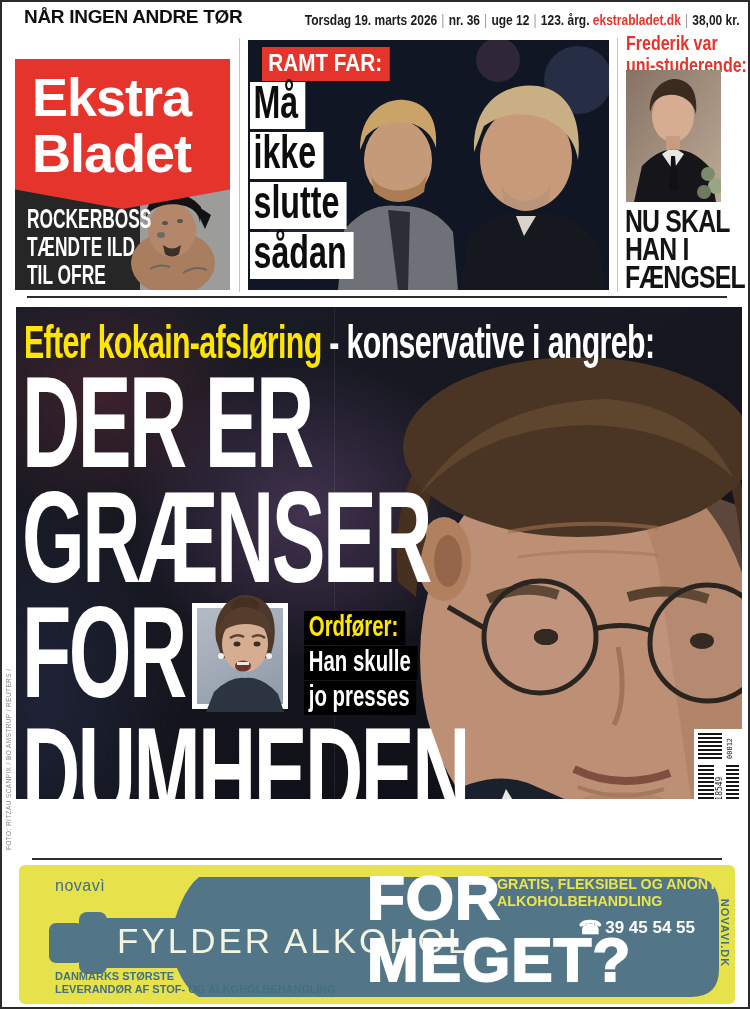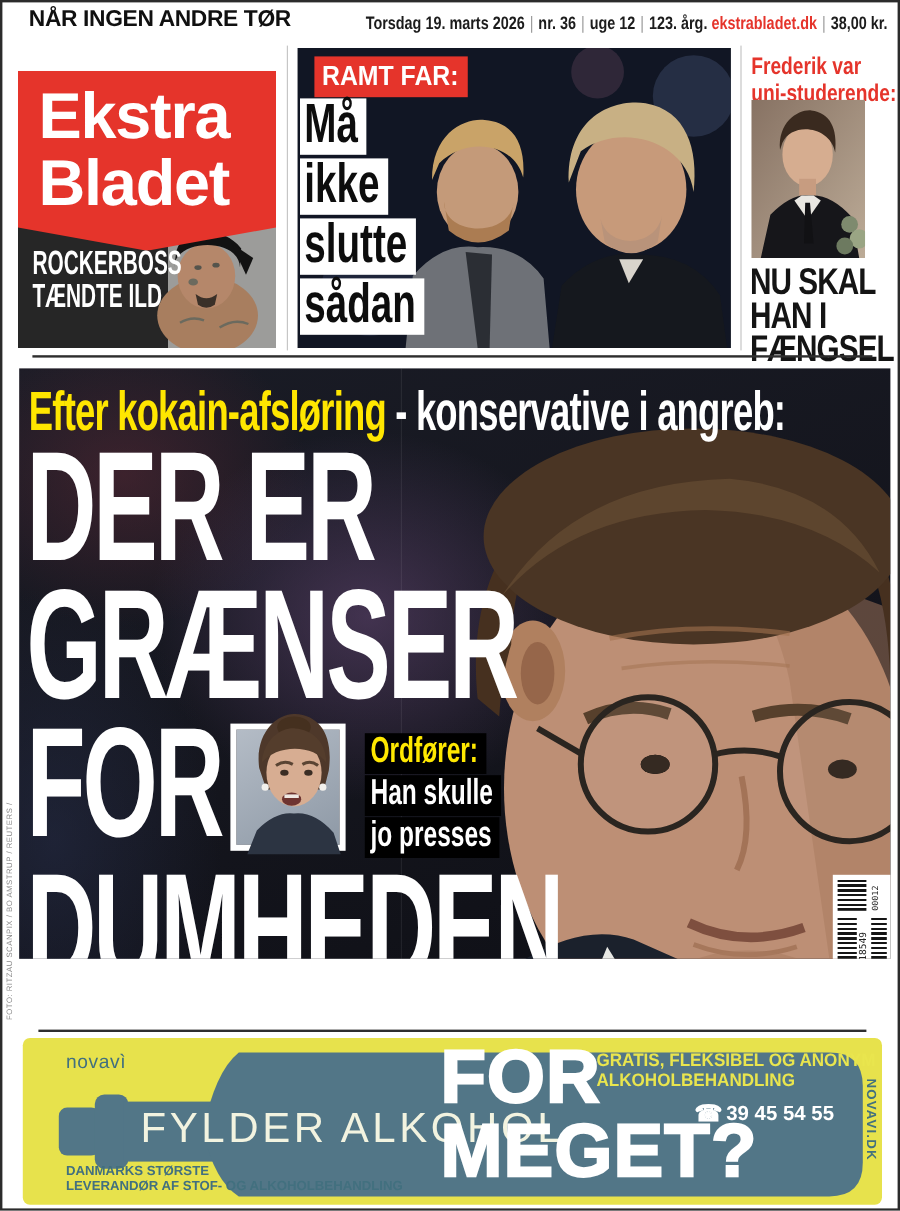--- a/index.html
+++ b/index.html
@@ -25,21 +25,21 @@
   .vrule{top:36px;width:1px;height:254px;background:#c6c6c6;}
   .hrule{height:2px;background:#2e2e2e;}
   
   .tileC{left:246px;top:38px;width:361px;height:250px;background:#10141f;overflow:hidden;}
   .chip-red{background:#e5342b;color:#fff;font-weight:700;padding:3px 9px 5px 7px;font-size:23px;white-space:nowrap;}
   .tileC .kick{left:14px;top:10px;transform:scaleX(0.9);transform-origin:0 0;}
   .tileC .hl{left:2px;top:42px;text-align:right;}
   .hl-chip{display:table;background:#fff;color:#0d0d0d;font-weight:700;font-size:46px;line-height:41px;
            padding:0 10px 6px 5px;white-space:nowrap;transform:scaleX(0.7);transform-origin:0 0;margin-bottom:3px;}
   
-  .tileR{left:622px;top:28px;width:124px;height:262px;margin-top:13px;}
+  .tileR{left:622px;top:28px;width:124px;height:262px;}
   .tileR .kick{left:2px;top:2px;color:#e5342b;font-weight:700;font-size:20px;line-height:22px;white-space:nowrap;transform:scaleX(0.8);transform-origin:0 0;}
   .tileR .photo{left:2px;top:40px;width:95px;height:132px;overflow:hidden;}
   .tileR .hl{left:1px;top:178px;color:#141414;font-weight:700;font-size:31px;line-height:28px;letter-spacing:-1px;white-space:nowrap;}
   .tileR .hl .cond{transform:scaleX(0.8);}
   
   .main{left:14px;top:305px;width:726px;height:492px;overflow:hidden;
         background:
          radial-gradient(260px 220px at 40% 42%,rgba(104,74,120,0.55),rgba(0,0,0,0) 70%),
          radial-gradient(220px 180px at 12% 18%,rgba(96,42,54,0.5),rgba(0,0,0,0) 70%),
          radial-gradient(200px 300px at 4% 80%,rgba(40,48,78,0.5),rgba(0,0,0,0) 70%),
@@ -111,20 +111,21 @@
     </div>
     <div class="abs red">
       <div class="abs logo">
         <div>Ekstra</div>
         <div>Bladet</div>
       </div>
     </div>
     <div class="abs head">
       <div><span class="cond">ROCKERBOSS</span></div>
       <div><span class="cond">TÆNDTE ILD</span></div>
+      <div><span class="cond">TIL OFRE</span></div>
     </div>
   </div>
 
   <div class="abs vrule" style="left:237px;"></div>
   <div class="abs vrule" style="left:615px;"></div>
 
   <div class="abs tileC">
     <svg class="abs" style="left:0;top:0;" width="361" height="250" viewBox="0 0 361 250">
       <rect width="361" height="250" fill="#111624"></rect>
       <circle cx="330" cy="40" r="34" fill="#3a4663" opacity="0.5"></circle>

